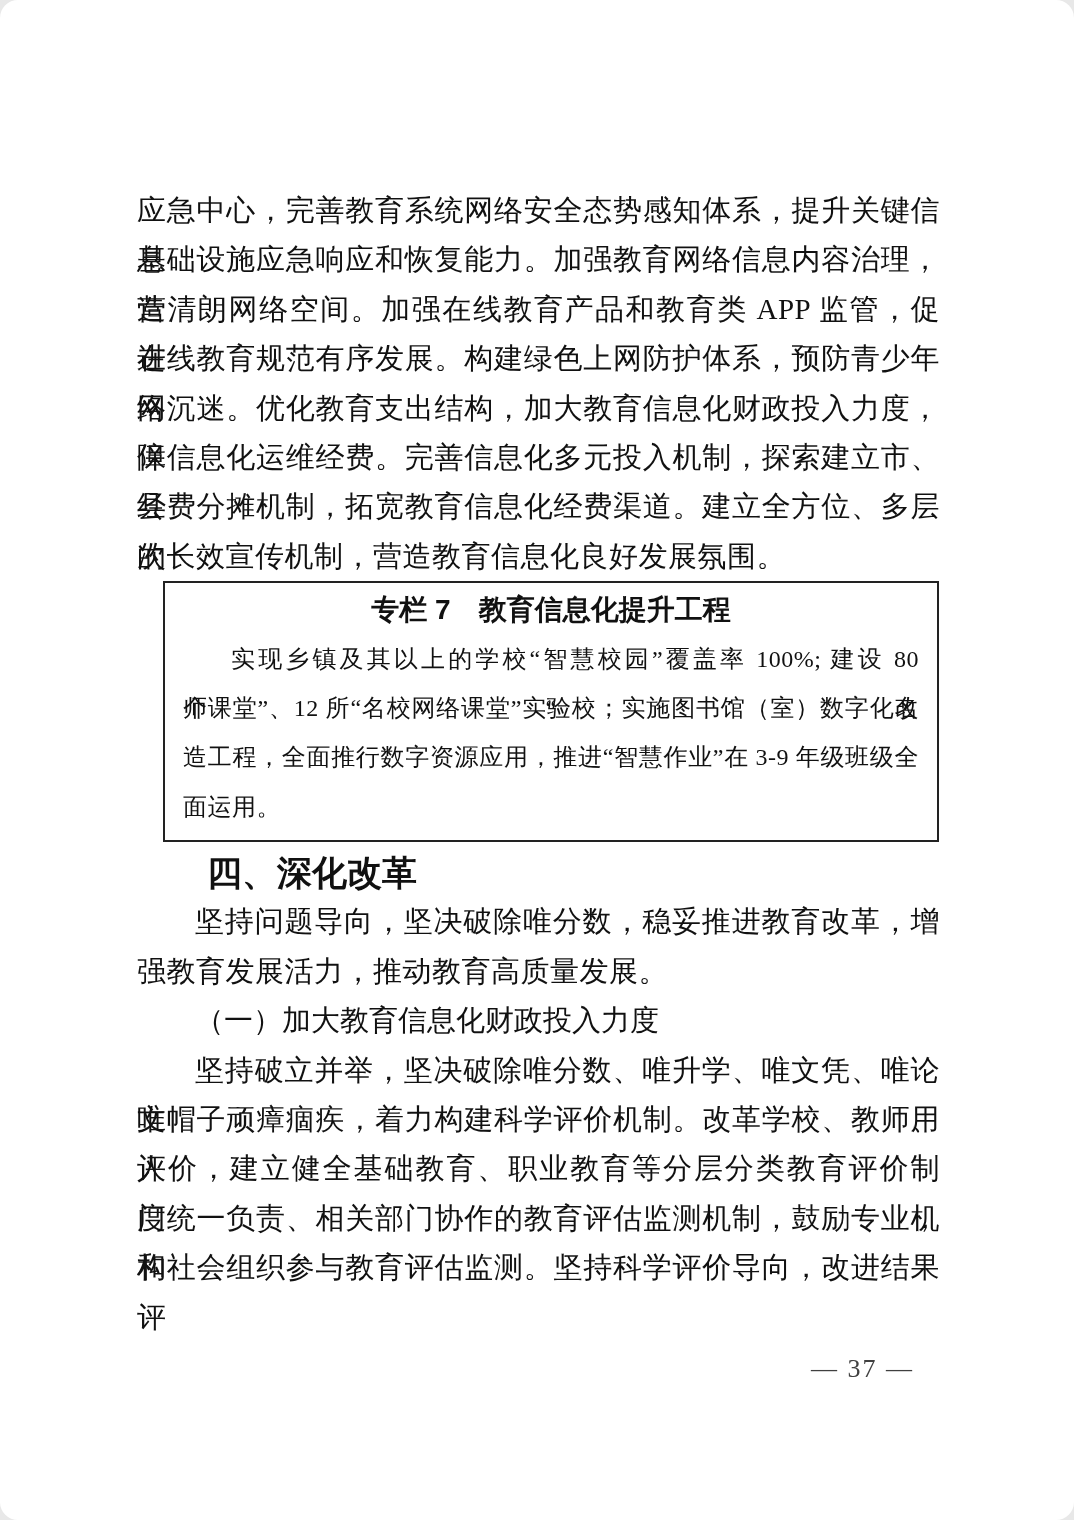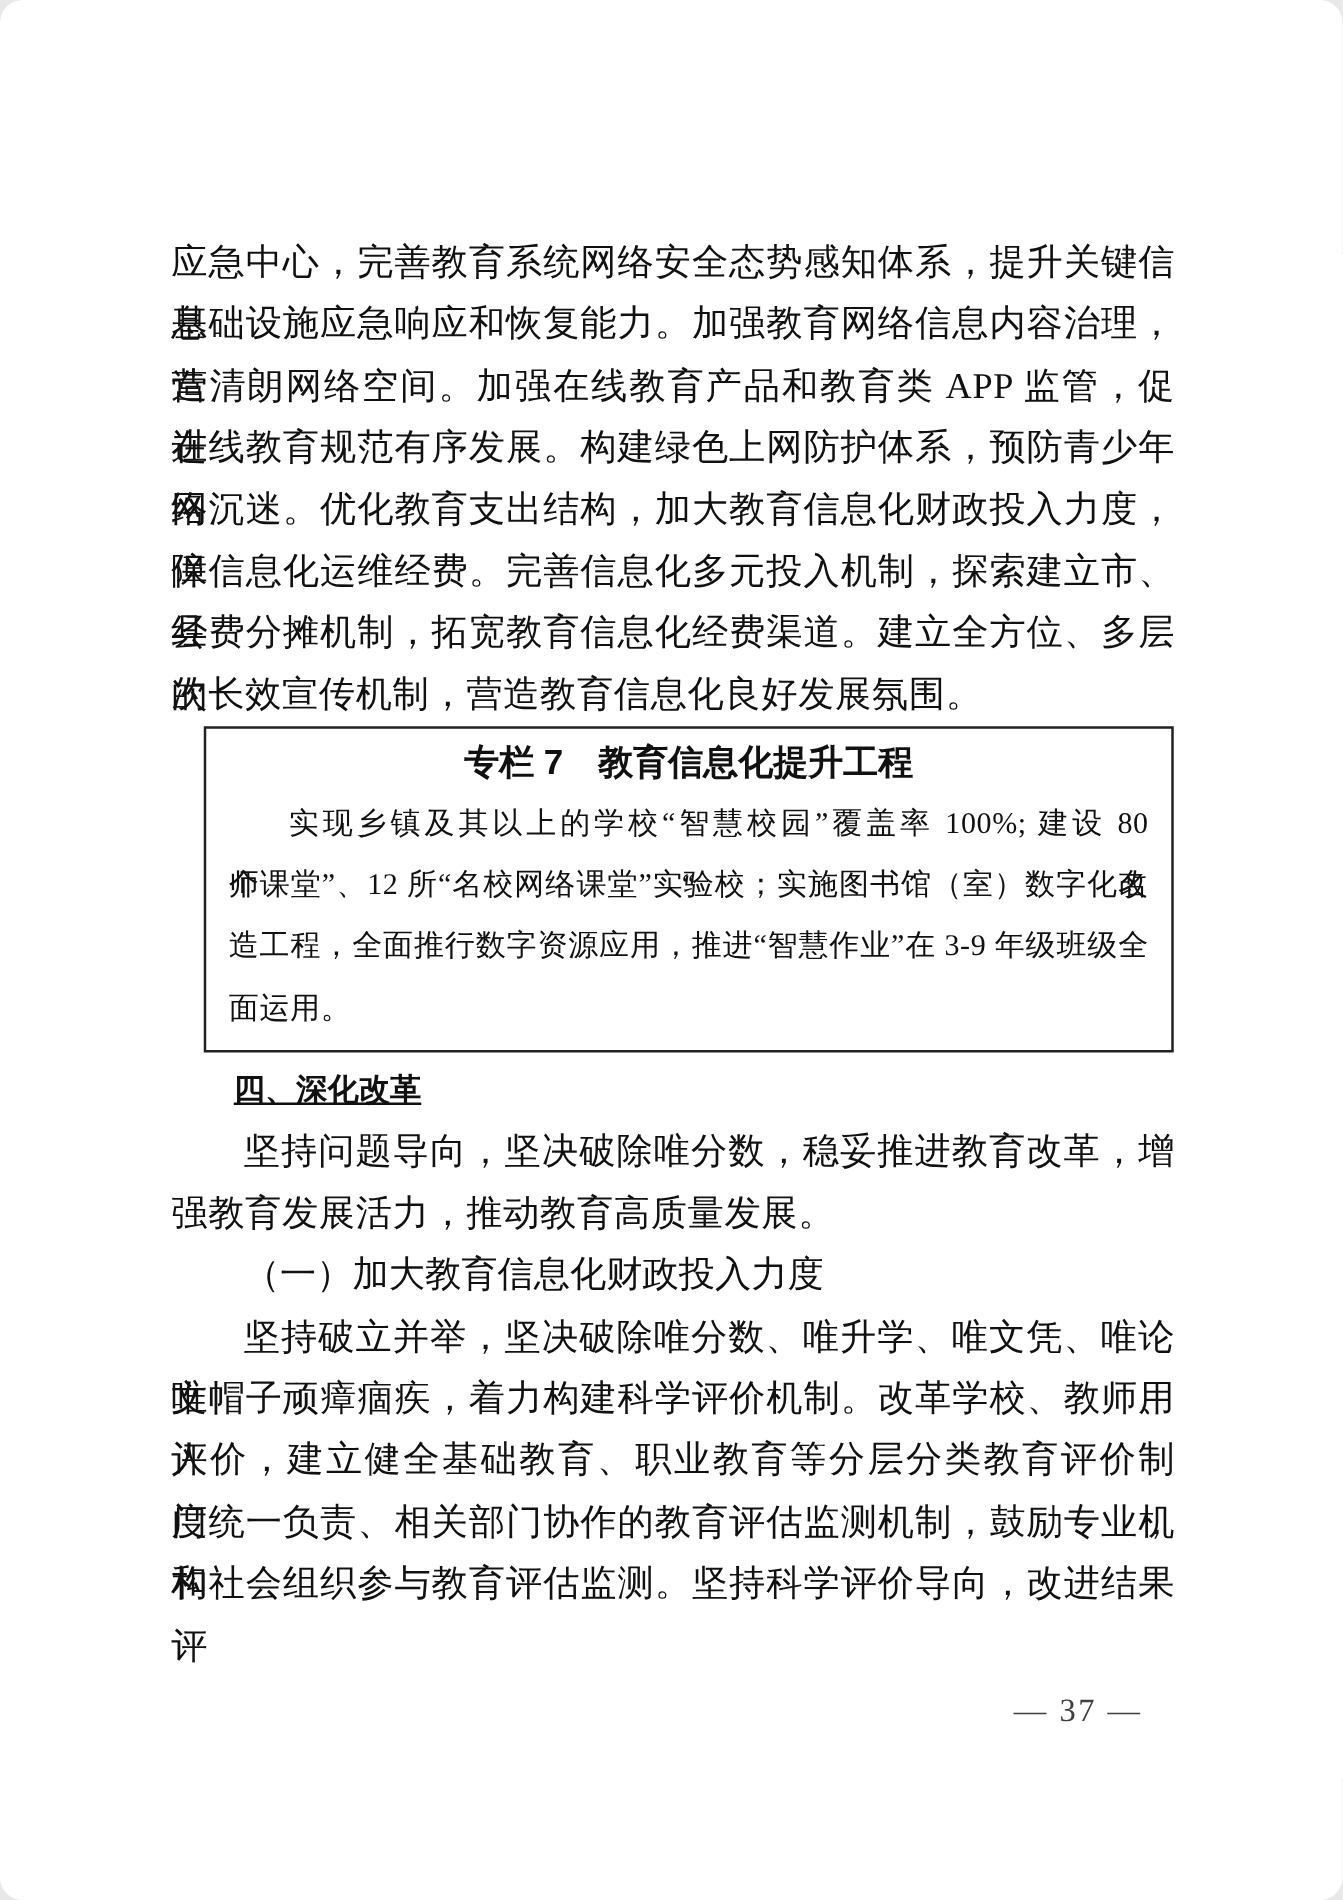--- a/index.html
+++ b/index.html
@@ -54,27 +54,26 @@
     height: 49.4px;
     text-align: justify;
     text-align-last: justify;
     letter-spacing: 0.5px;
   }
   .box-line.indent { text-indent: 2em; }
   .box-line.last { text-align-last: left; }
 
   .section-heading {
     margin-top: 6px;
-    font-size: 25px;
+    font-size: 35px;
     font-weight: bold;
     line-height: 49.4px;
     height: 49.4px;
     text-indent: 2em;
     font-family: "Liberation Sans", "DejaVu Sans", sans-serif;
-    text-decoration: underline;
   }
   .subsection-heading {
     font-size: 29px;
     line-height: 49.4px;
     height: 49.4px;
     text-indent: 2em;
     font-weight: normal;
   }
   .page-number {
     position: absolute;

